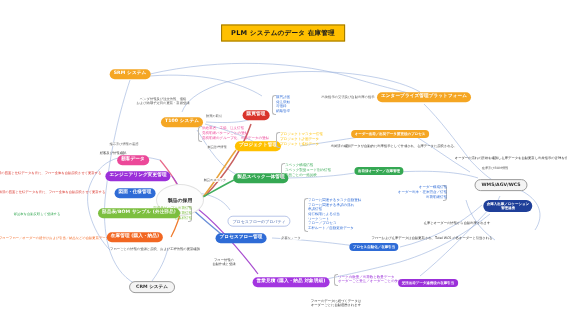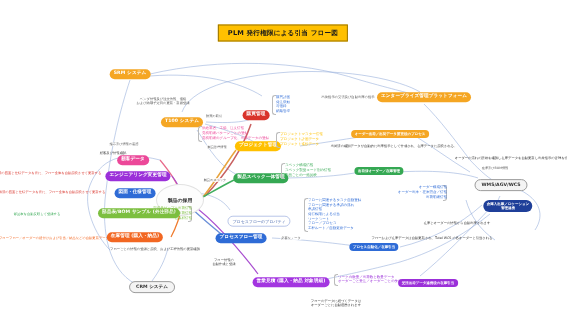--- a/index.html
+++ b/index.html
@@ -95,21 +95,21 @@
       <path d="M171,237 C178,224 181,212 183,203"></path>
     </g>
     <g fill="none" stroke="#6A8FD8" stroke-width="1.2">
       <path d="M226,238 C210,225 195,212 186,203"></path>
     </g>
     <g fill="none" stroke="#A94FD0" stroke-width="1.2">
       <path d="M258,274 C240,250 212,218 190,203"></path>
     </g>
   </svg>
 
-  <div class="title">PLM 発行権限による引当 フロー図</div>
+  <div class="title">PLM システムのデータ 在庫管理</div>
 
   <div class="hub" style="left: 180px; top: 200px;">
     <span>製品の採用</span>
   </div>
 
   <div class="node pill" style="left: 130px; top: 74px; background: rgb(245, 166, 35);">SRM システム</div>
   <div class="node pill" style="left: 182px; top: 122px; background: rgb(245, 166, 35);">T100 システム</div>
   <div class="node pill" style="left: 424px; top: 97px; background: rgb(245, 166, 35);">エンタープライズ管理プラットフォーム</div>
   <div class="node pill" style="left: 256px; top: 115px; background: rgb(217, 52, 43);">購買管理</div>
   <div class="node pill" style="left: 258px; top: 146px; background: rgb(255, 192, 0);">プロジェクト管理</div>

